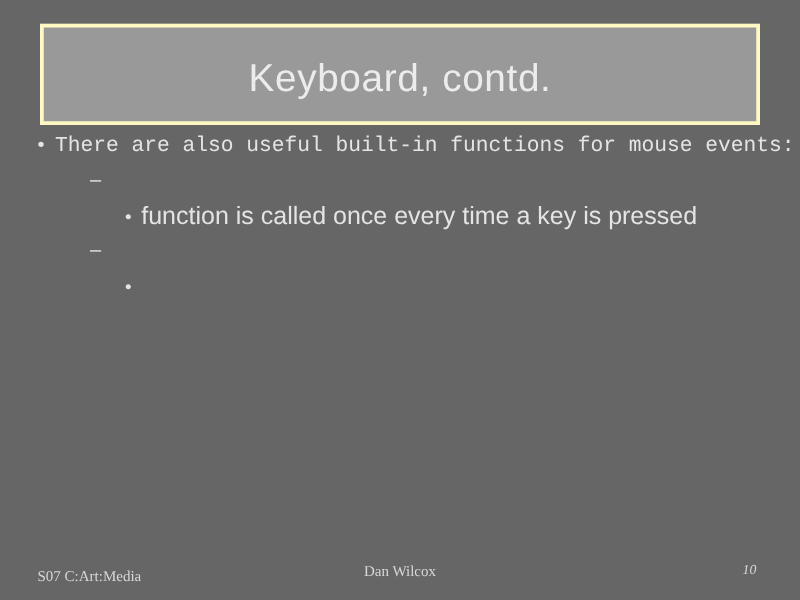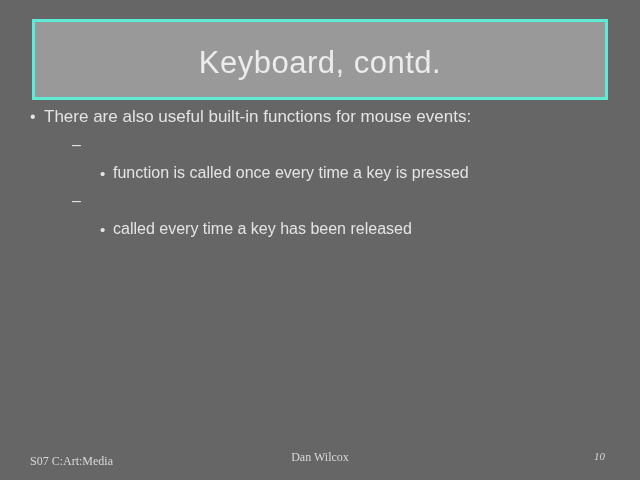--- a/index.html
+++ b/index.html
@@ -18,21 +18,21 @@
     position: absolute;
     inset: 0;
   }
   .title-box {
     position: absolute;
     left: 32px;
     top: 19px;
     width: 570px;
     height: 75px;
     background: #999999;
-    border: 3px solid #5eead4;
+    border: 3px solid #fef9c3;
     display: flex;
     align-items: center;
     justify-content: center;
   }
   .title-text {
     font-size: 31px;
     color: #ececec;
     letter-spacing: 0.5px;
     padding-top: 6px;
   }
@@ -47,25 +47,25 @@
     align-items: center;
     height: 28px;
     color: #e4e4e4;
     white-space: nowrap;
   }
   .line .marker {
     flex: 0 0 auto;
     text-align: left;
   }
   .level1 .marker { margin-left: 30px; width: 14px; font-size: 16px; }
-  .level1 .text   { font-size: 17px; }
+  .level1 .text   { font-size: 17px; font-family: Liberation Mono, monospace; }
   .level2 .marker { margin-left: 72px; width: 16px; font-size: 16px; }
   .level2 .text   { font-size: 16px; font-weight: bold; }
   .level3 .marker { margin-left: 100px; width: 13px; font-size: 15px; }
-  .level3 .text   { font-size: 16px; }
+  .level3 .text   { font-size: 20px; }
   .footer {
     position: absolute;
     left: 0;
     right: 0;
     top: 450px;
     height: 16px;
     font-family: "Liberation Serif", serif;
     color: #d8d8d8;
     font-size: 12px;
   }
@@ -113,21 +113,20 @@
       <span class="marker">•</span>
       <span class="text">function is called once every time a key is pressed</span>
     </div>
 
     <div class="line level2">
       <span class="marker">–</span>
     </div>
 
     <div class="line level3">
       <span class="marker">•</span>
-      <span class="text">called every time a key has been released</span>
     </div>
 
   </div>
 
   <div class="footer">
     <span class="footer-left">S07 C:Art:Media</span>
     <span class="footer-center">Dan Wilcox</span>
     <span class="footer-right">10</span>
   </div>
 

